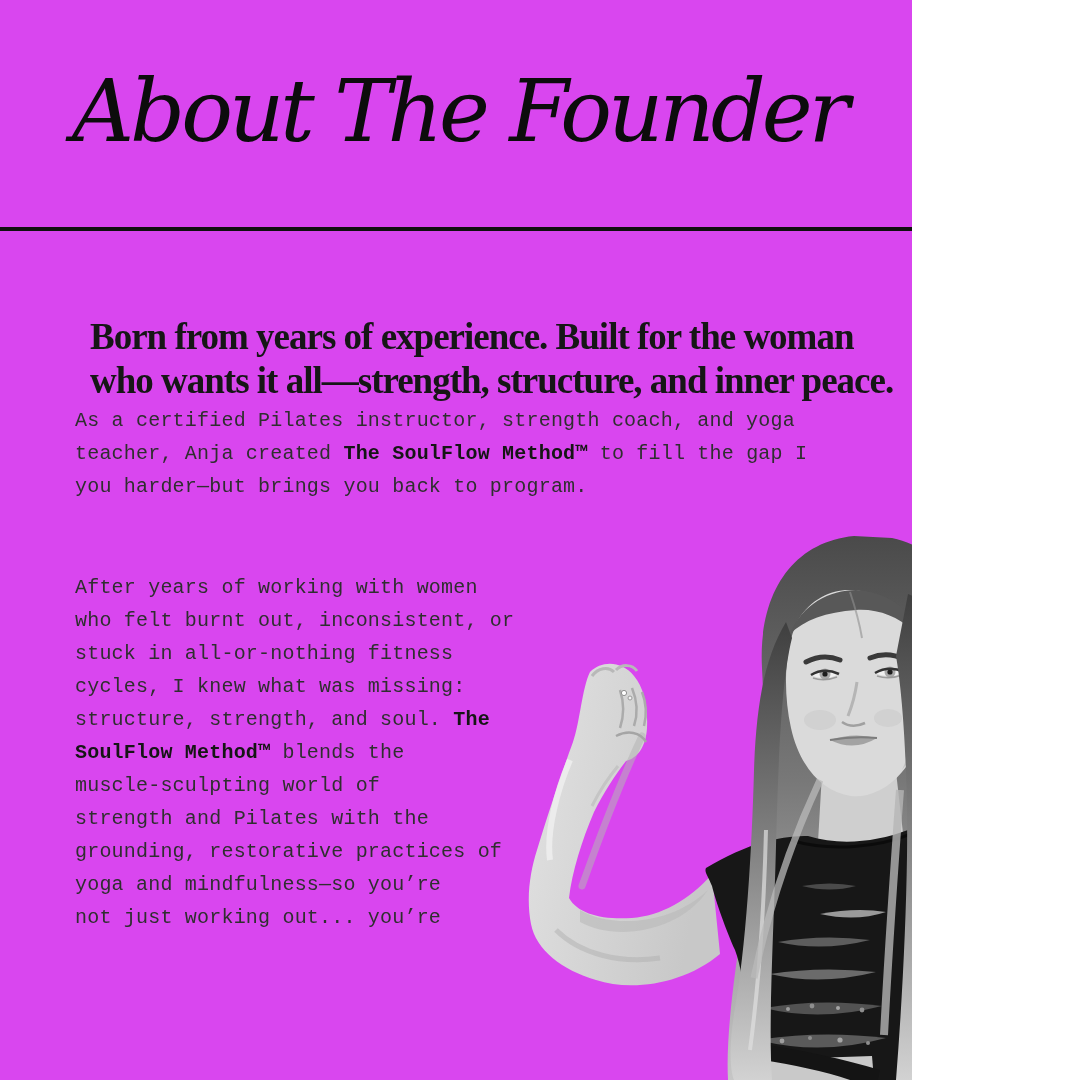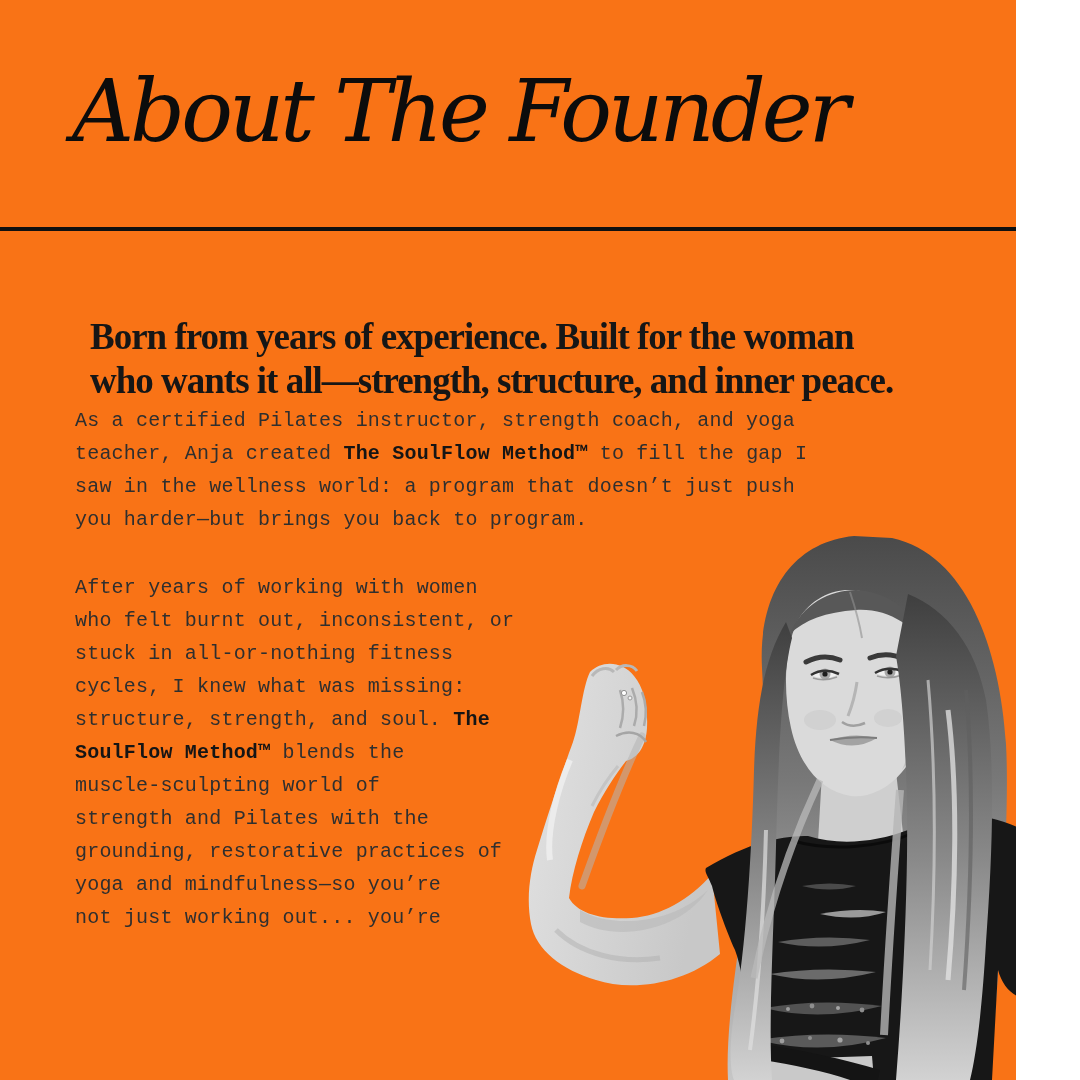--- a/index.html
+++ b/index.html
@@ -1,20 +1,20 @@
 <!DOCTYPE html>
 <html><head>
 <meta charset="utf-8">
 <style>
   html, body { margin: 0; padding: 0; background: #ffffff; }
   .page {
     position: relative;
-    width: 1016px;
+    width: 912px;
     height: 1080px;
-    background: #f97316;
+    background: #d946ef;
     overflow: hidden;
     font-family: "Liberation Sans", "DejaVu Sans", sans-serif;
   }
   .title {
     position: absolute;
     left: 72px;
     top: 66px;
     margin: 0;
     font-family: "DejaVu Serif", "Liberation Serif", serif;
     font-style: italic;
@@ -76,21 +76,20 @@
   <div class="rule"></div>
 
   <h2 class="headline">
       <div class="line"><span>Born from years of experience. Built for the woman</span></div>
       <div class="line"><span>who wants it all—strength, structure, and inner peace.</span></div>
     </h2>
 
   <div class="para para1">
       <div class="line"><span>As a certified Pilates instructor, strength coach, and yoga</span></div>
       <div class="line"><span>teacher, Anja created </span><span class="b">The SoulFlow Method™</span><span> to fill the gap I</span></div>
-      <div class="line"><span>saw in the wellness world: a program that doesn’t just push</span></div>
       <div class="line"><span>you harder—but brings you back to program.</span></div>
     </div>
 
   <div class="para para2">
       <div class="line"><span>After years of working with women</span></div>
       <div class="line"><span>who felt burnt out, inconsistent, or</span></div>
       <div class="line"><span>stuck in all-or-nothing fitness</span></div>
       <div class="line"><span>cycles, I knew what was missing:</span></div>
       <div class="line"><span>structure, strength, and soul. </span><span class="b">The</span></div>
       <div class="line"><span class="b">SoulFlow Method™</span><span> blends the</span></div>

